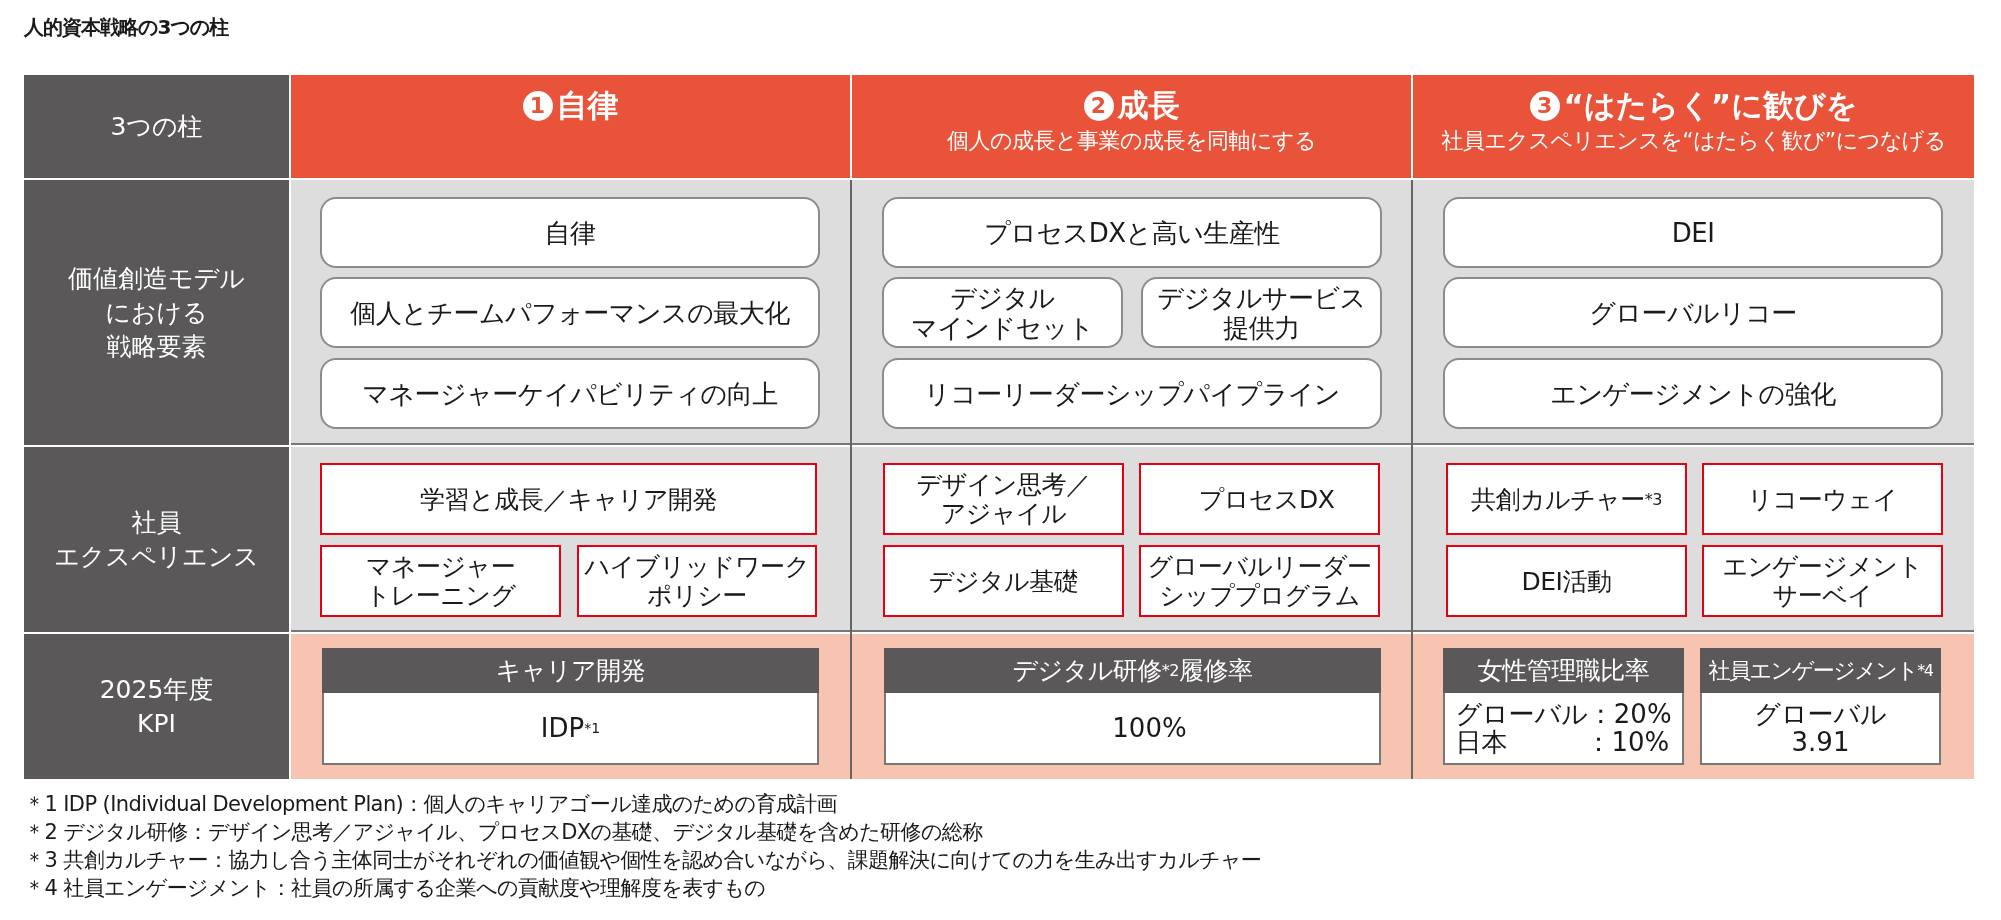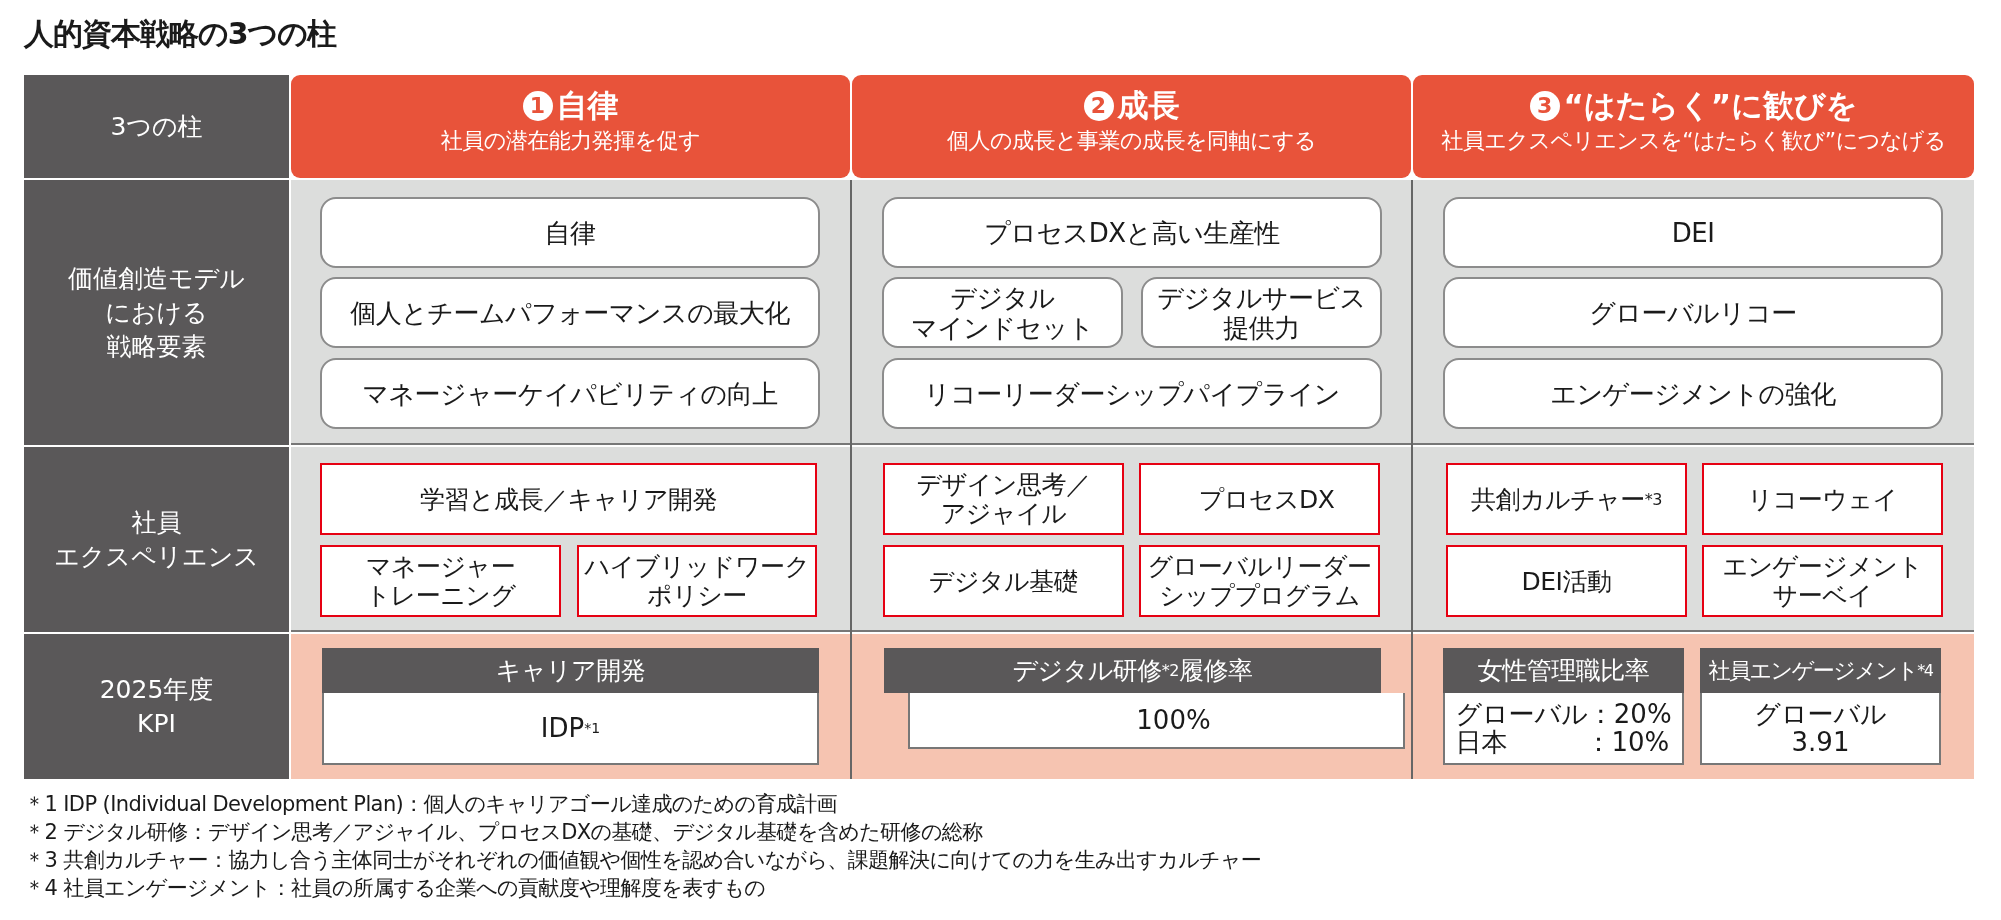--- a/index.html
+++ b/index.html
@@ -1,22 +1,22 @@
 <!DOCTYPE html>
 <html><head>
 <meta charset="utf-8">
 <style>
   html,body{margin:0;padding:0;background:#fff;}
   body{width:2001px;height:920px;position:relative;overflow:hidden;
        font-family:"DejaVu Sans","Liberation Sans",sans-serif;color:#1a1a1a;}
   .abs{position:absolute;box-sizing:border-box;}
-  .title{left:24px;top:14px;font-size:30px;font-weight:bold;letter-spacing:-1px;}
+  .title{left:24px;top:14px;font-size:20px;font-weight:bold;letter-spacing:-1px;}
   .lab{background:#5a5859;color:#fff;display:flex;align-items:center;justify-content:center;
        text-align:center;font-size:25px;line-height:34px;white-space:pre-line;}
-  .hdr{background:#e8533a;color:#fff;text-align:center;border-radius:9px;}
+  .hdr{background:#e8533a;color:#fff;text-align:center;}
   .hdr .h1{font-size:31px;font-weight:bold;margin-top:10px;line-height:40px;}
   .hdr .h2{font-size:22px;line-height:32px;letter-spacing:-0.5px;}
   .num{display:inline-block;width:30px;height:30px;border-radius:50%;background:#fff;color:#e8533a;
        font-size:22px;line-height:30px;margin-right:4px;vertical-align:3px;}
   .cell-g{background:#dcdddc;}
   .cell-s{background:#f6c4b1;}
   .vline{background:#666;width:2px;}
   .rbox{background:#fff;border:2px solid #8c8c8c;border-radius:16px;display:flex;align-items:center;
         justify-content:center;text-align:center;font-size:26px;line-height:30px;white-space:pre-line;letter-spacing:-0.5px;}
   .ebox{background:#fff;border:2px solid #e60012;display:flex;align-items:center;justify-content:center;
@@ -38,21 +38,20 @@
 <div class="abs lab" style="left:24px;top:180px;width:265px;height:265px;">価値創造モデル
 における
 戦略要素</div>
 <div class="abs lab" style="left:24px;top:447px;width:265px;height:185px;">社員
 エクスペリエンス</div>
 <div class="abs lab" style="left:24px;top:634px;width:265px;height:145px;">2025年度
 KPI</div>
 
 <div class="abs hdr" style="left:291px;top:75px;width:559px;height:103px;">
   <div class="h1"><span class="num">1</span><span>自律</span></div>
-  <div class="h2">社員の潜在能力発揮を促す</div>
 </div>
 <div class="abs hdr" style="left:852px;top:75px;width:559px;height:103px;">
   <div class="h1"><span class="num">2</span><span>成長</span></div>
   <div class="h2">個人の成長と事業の成長を同軸にする</div>
 </div>
 <div class="abs hdr" style="left:1413px;top:75px;width:561px;height:103px;">
   <div class="h1"><span class="num">3</span><span>“はたらく”に歓びを</span></div>
   <div class="h2">社員エクスペリエンスを“はたらく歓び”につなげる</div>
 </div>
 
@@ -97,21 +96,21 @@
 サーベイ</div>
 
 <div class="abs kh" style="left:322px;top:648px;width:497px;height:45px;">キャリア開発</div>
 <div class="abs kv" style="left:322px;top:693px;width:497px;height:72px;"><span>IDP</span><sup>*1</sup></div>
 
 <div class="abs kh" style="left:884px;top:648px;width:497px;height:45px;">
     <span>デジタル研修</span>
     <sup>*2</sup>
     <span>履修率</span>
   </div>
-<div class="abs kv" style="left:908px;top:693px;width:497px;height:56px;padding-left:34px;">100%</div>
+<div class="abs kv" style="left:884px;top:693px;width:497px;height:72px;padding-left:34px;">100%</div>
 
 <div class="abs kh" style="left:1443px;top:648px;width:241px;height:45px;">女性管理職比率</div>
 <div class="abs kv" style="left:1443px;top:693px;width:241px;height:72px;text-align:left;">グローバル：20%
 日本　　　：10%</div>
 <div class="abs kh" style="left:1700px;top:648px;width:241px;height:45px;font-size:22px;letter-spacing:-1.5px;">
     <span>社員エンゲージメント</span>
     <sup>*4</sup>
   </div>
 <div class="abs kv" style="left:1700px;top:693px;width:241px;height:72px;">グローバル
 3.91</div>

